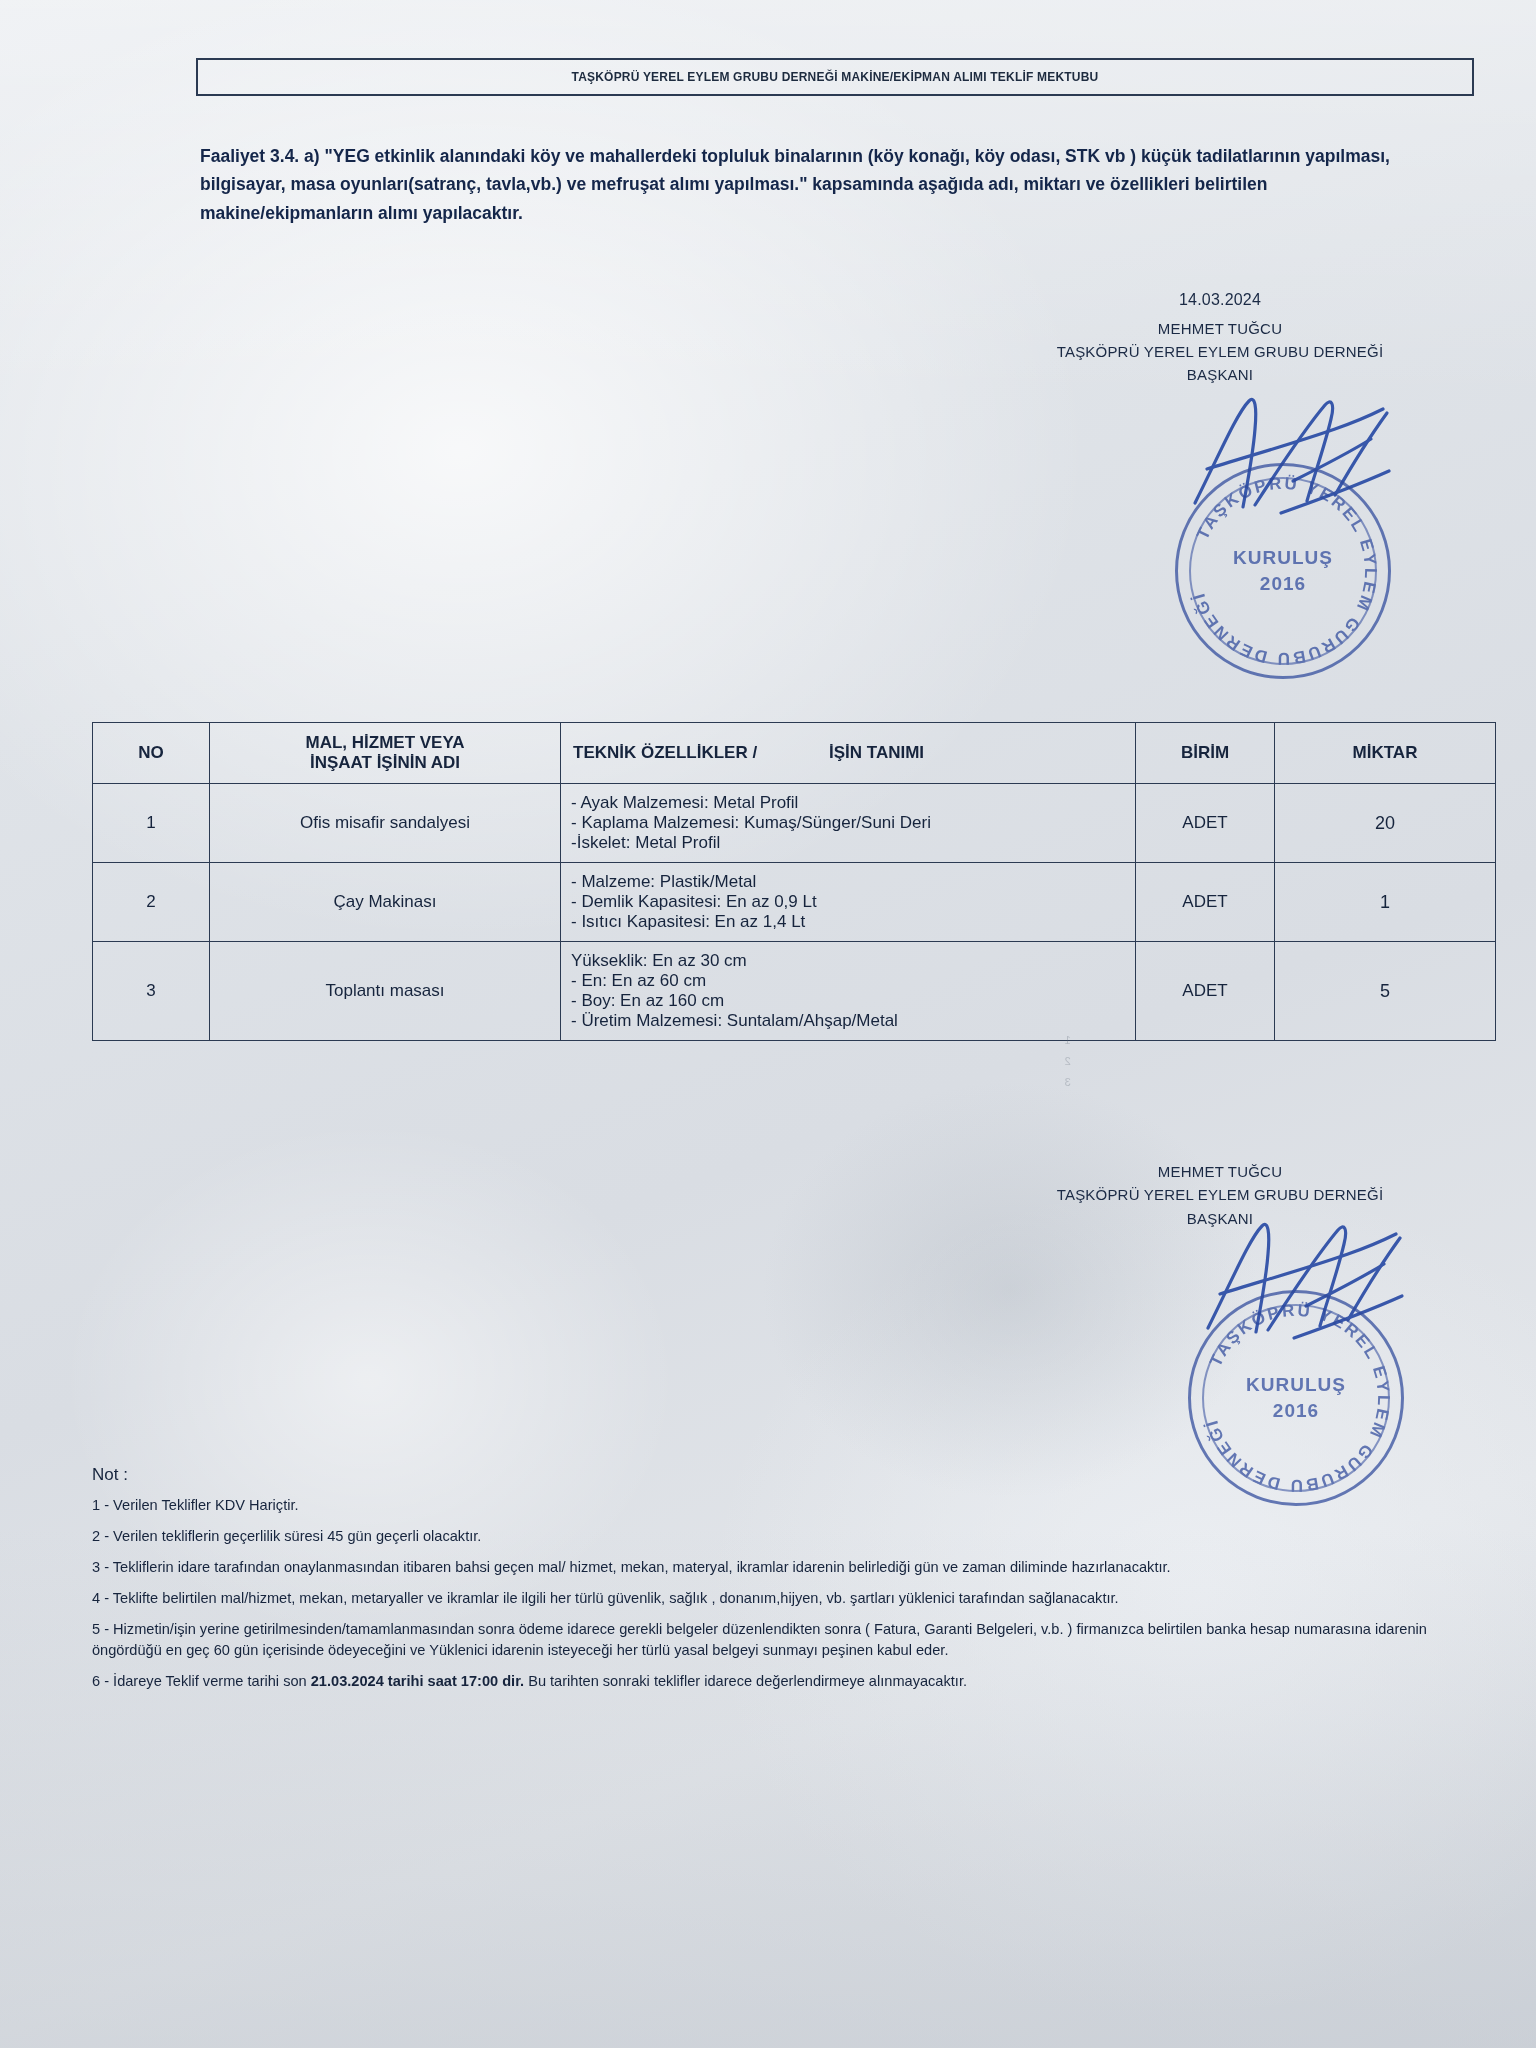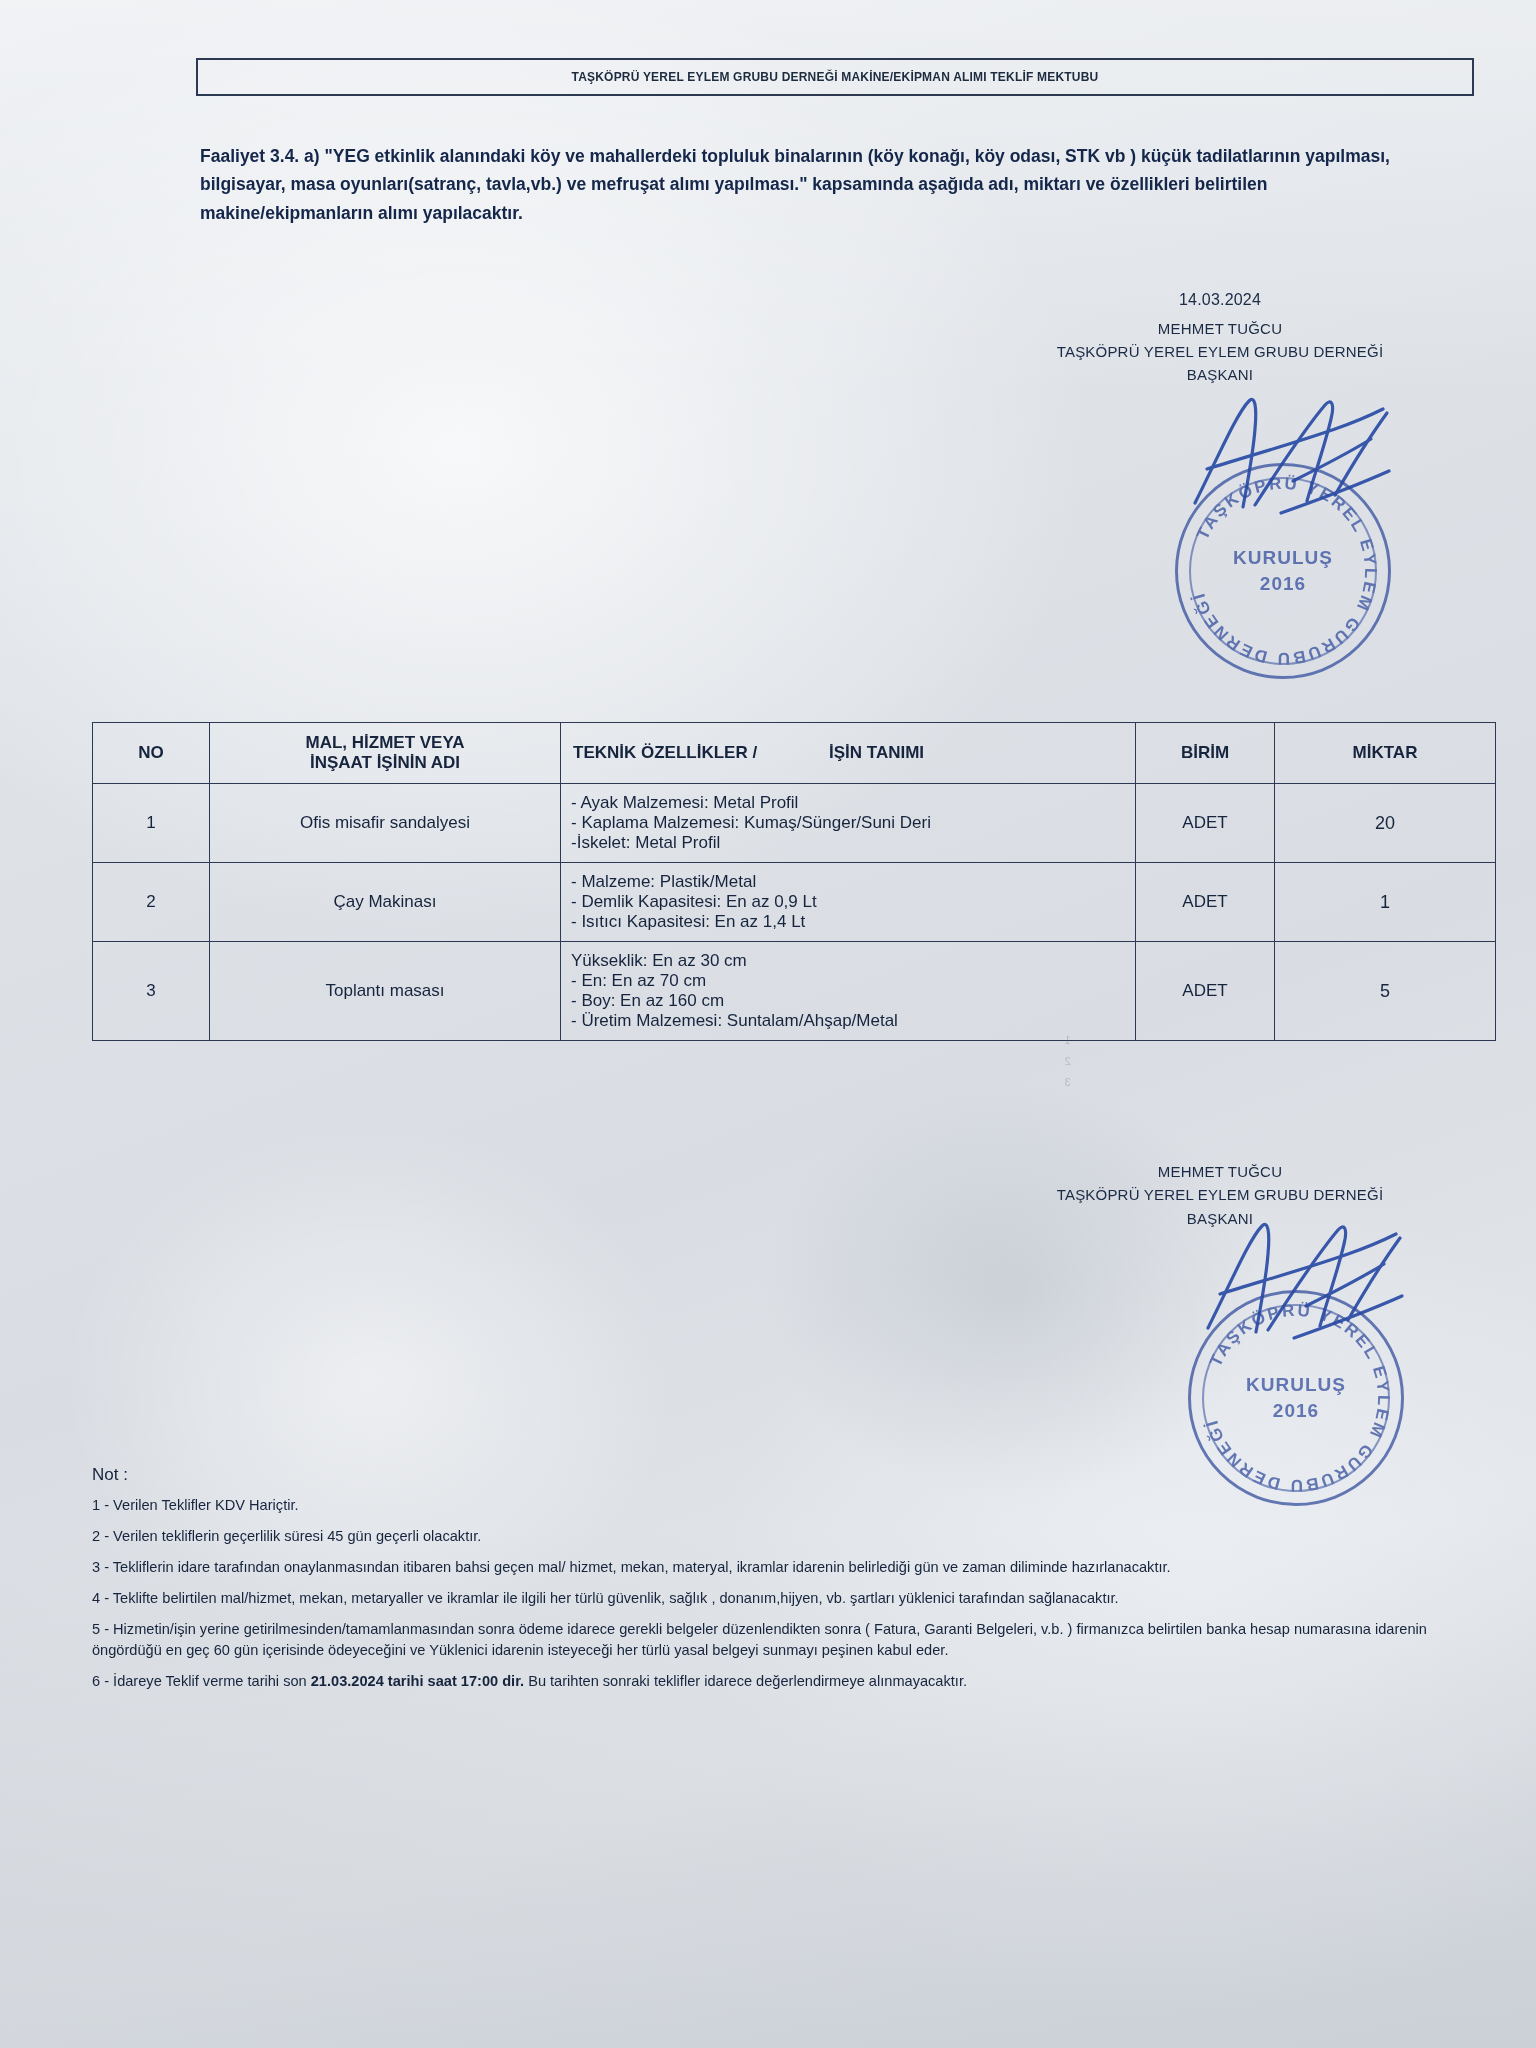--- a/index.html
+++ b/index.html
@@ -305,21 +305,21 @@
             <span class="spec-line">- Isıtıcı Kapasitesi: En az 1,4 Lt</span>
           </td>
           <td class="unit">ADET</td>
           <td class="qty">1</td>
         </tr>
         <tr>
           <td class="num">3</td>
           <td class="name">Toplantı masası</td>
           <td class="spec">
             <span class="spec-line">Yükseklik:  En az 30 cm</span>
-            <span class="spec-line">- En:  En az 70 cm</span>
+            <span class="spec-line">- En:  En az 60 cm</span>
             <span class="spec-line">- Boy:  En az 160 cm</span>
             <span class="spec-line">- Üretim Malzemesi: Suntalam/Ahşap/Metal</span>
           </td>
           <td class="unit">ADET</td>
           <td class="qty">5</td>
         </tr>
       </tbody>
     </table>
   </div>
 

